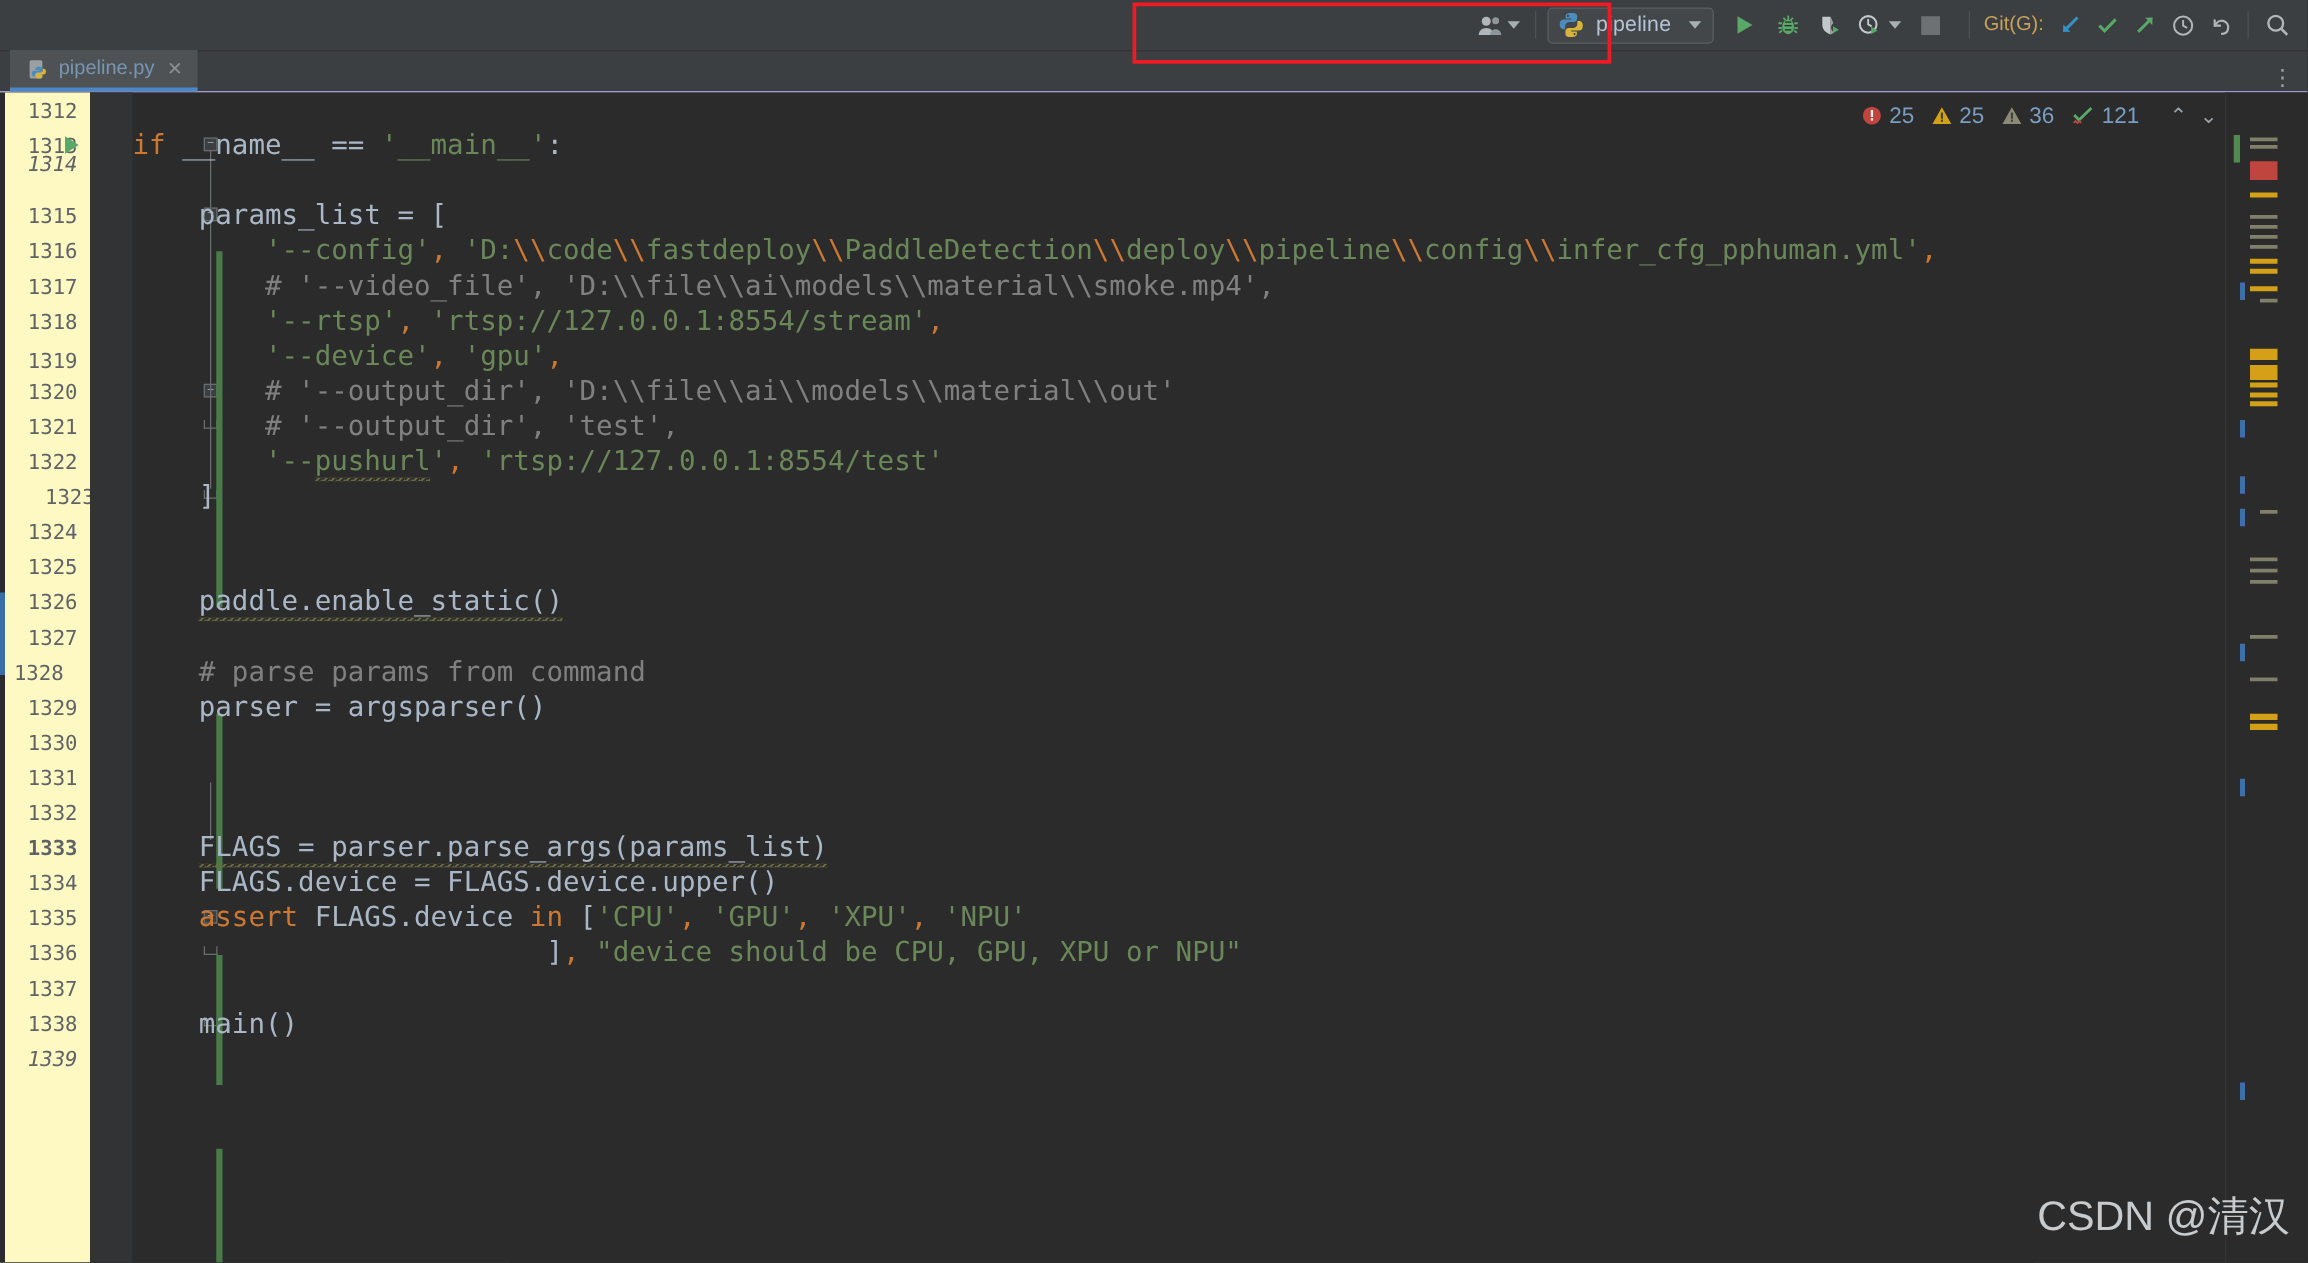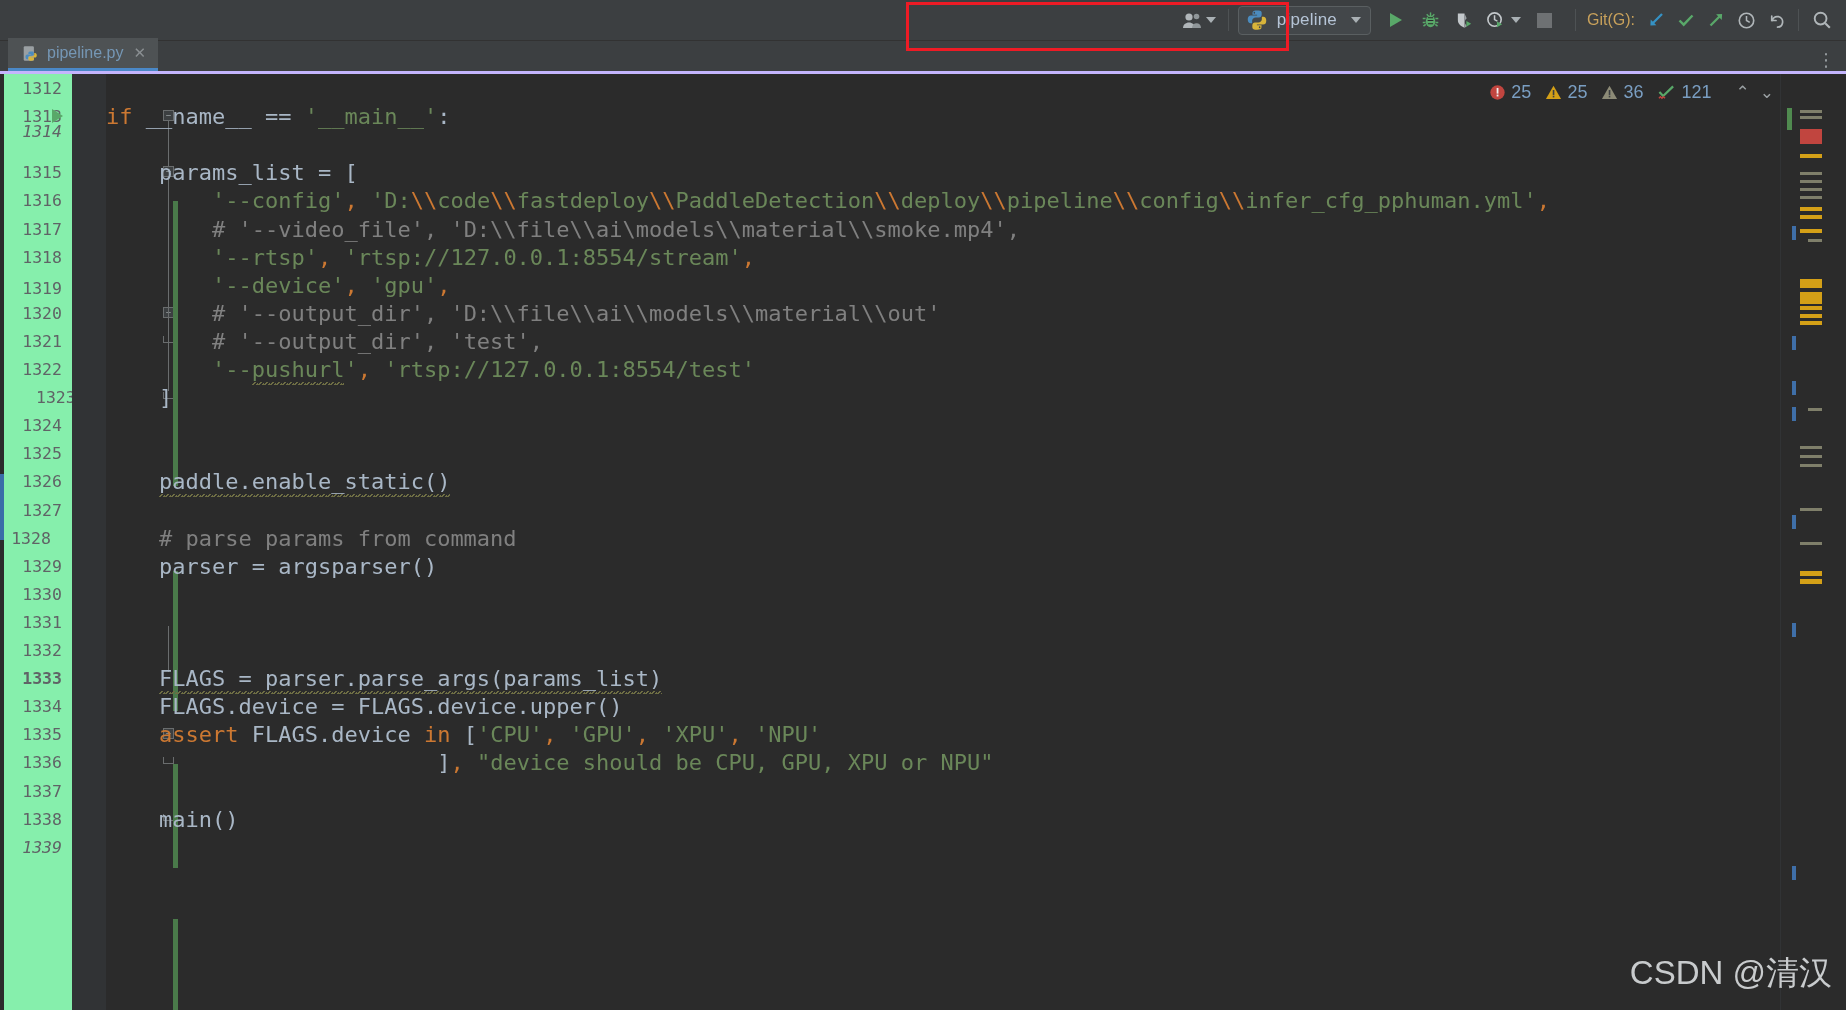--- a/index.html
+++ b/index.html
@@ -47,40 +47,40 @@
 
   .icon-btn { width: 34px; height: 30px; display:flex; align-items:center; justify-content:center; }
 
   .stop-sq { width: 15px; height: 15px; background: #6e7173; }
 
   .git-label { color: #c8a15b; font-size: 16px; margin: 0 6px 0 4px; }
 
   
   .tabbar {
     position: absolute; top: 41px; left: 0; width: 1846px; height: 33px;
-    background: #3c3f41; border-bottom: 3px solid #c4b5fd;
+    background: #3c3f41; border-bottom: 1px solid #c4b5fd;
     display: flex; align-items: flex-end;
   }
   .tab {
     display: flex; align-items: center; height: 33px; padding: 0 12px 0 14px;
     background: #4e5254; border-bottom: 3px solid #4a88c7; margin-left: 8px;
     cursor: default;
   }
   .tab-name { color: #7597b5; font-size: 16px; margin: 0 10px 0 8px; }
   .tab-close { color: #8a8f92; font-size: 15px; }
   .tabbar-menu { margin-left: auto; color: #9aa0a3; font-size: 18px; padding-right: 10px; letter-spacing: 1px;}
 
   
   .editor {
     position: absolute; top: 74px; left: 0; width: 1846px; height: 936px;
     background: #2b2b2b;
   }
   .gutter {
     position: absolute; left: 0; top: 0; width: 72px; height: 936px;
-    background: #86efac;
+    background: #fef9c3;
   }
   .caret-bar { position:absolute; left:0; top:0; width:4px; height:936px; background:#2b2b2b;}
   .caret-hl { position:absolute; left:0; top:400px; width:4px; height:66px; background:#3a6ea8;}
 
   .foldcol {
     position: absolute; left: 72px; top: 0; width: 34px; height: 936px;
     background: #313335;
   }
   .changebar {
     position: absolute; left: 101px; width: 5px; background: #4a7a4a;

